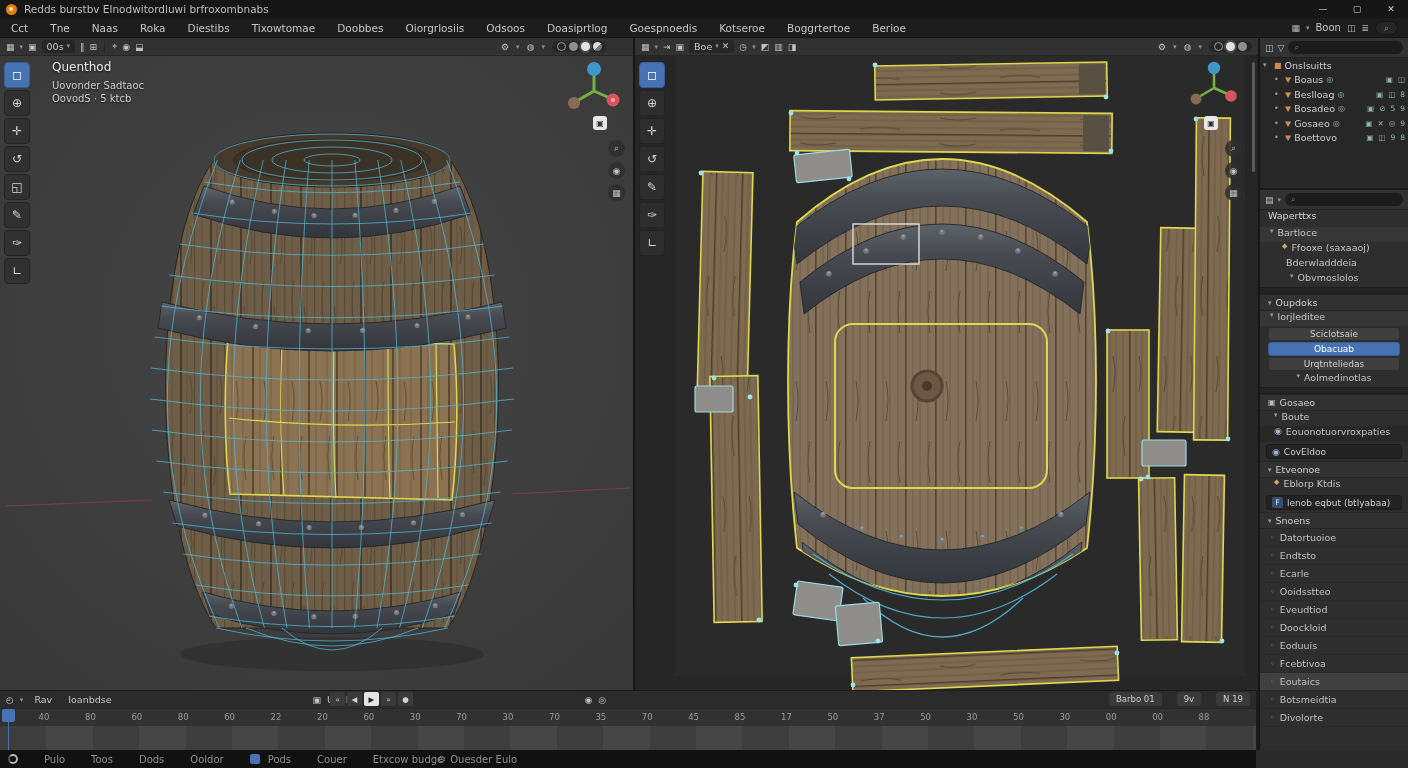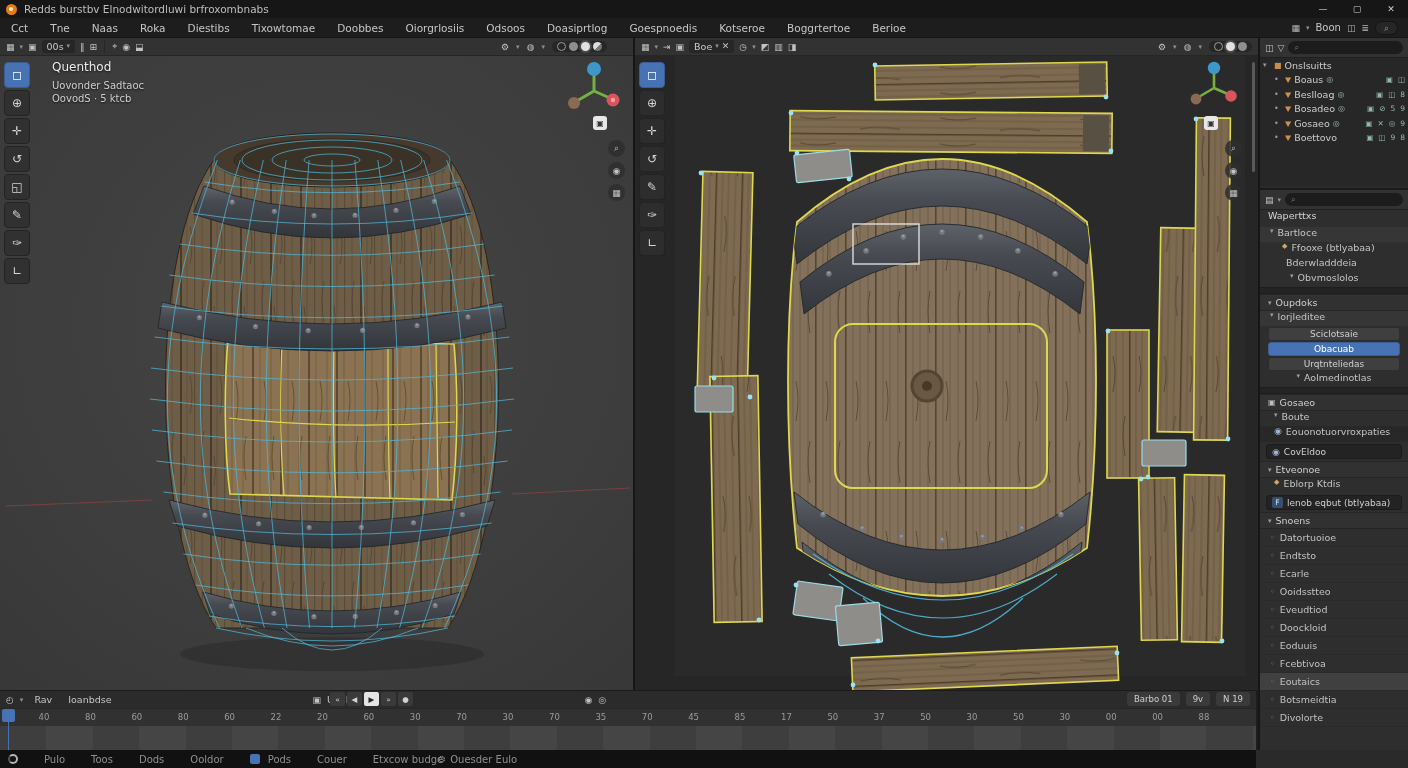--- a/index.html
+++ b/index.html
@@ -91,21 +91,21 @@
   .pr-item{display:flex;align-items:center;height:18px;gap:5px;padding-left:10px;color:#c2c2c2;font-size:9.5px;border-bottom:1px solid #2a2a2a;}
   .pr-item.hl{background:#404040;}
   .pr-dot{font-size:8px;color:#8f8f8f;}
   
   #timeline{position:absolute;left:0;top:690px;width:1256px;height:60px;background:#2b2b2b;}
   #tl-header{position:absolute;left:0;top:0;width:1256px;height:18px;display:flex;align-items:center;font-size:9.5px;color:#c6c6c6;gap:6px;padding:0 6px;border-top:1px solid #1b1b1b;}
   .tl-menu{padding:0 5px;}
   #transport{position:absolute;left:330px;top:2px;display:flex;gap:2px;}
   .tbtn{width:15px;height:14px;background:#3a3a3a;border-radius:2px;font-size:7.5px;color:#d2d2d2;display:flex;align-items:center;justify-content:center;}
   .tbtn.play{background:#e4e4e4;color:#222;}
-  .tl-fields{position:absolute;right:6px;top:2px;display:flex;gap:6px;}
+  .tl-fields{position:absolute;right:6px;top:2px;display:flex;gap:15px;}
   .tl-field{height:14px;background:#3a3a3a;border-radius:3px;padding:0 7px;font-size:8.5px;color:#cfcfcf;display:flex;align-items:center;}
   #ruler{position:absolute;left:0;top:18px;width:1256px;height:18px;background:#313131;border-top:1px solid #262626;}
   .frame-num{position:absolute;top:3px;width:28px;text-align:center;font-size:8.5px;color:#9b9b9b;}
   #track{position:absolute;left:0;top:36px;width:1256px;height:24px;background:#3a3a3a;overflow:hidden;}
   .tcol{position:absolute;top:0;width:46.4px;height:24px;background:#3e3e3e;}
   .tcol.alt{background:#454545;}
   #playhead{position:absolute;left:2px;top:19px;width:13px;height:13px;background:var(--accent);border-radius:2px;z-index:3;}
   #playline{position:absolute;left:8px;top:32px;width:1px;height:28px;background:var(--accent);z-index:3;}
   
   #statusbar{position:absolute;left:0;top:750px;width:1304px;height:18px;background:#111;display:flex;align-items:center;font-size:10px;color:#8f8f8f;gap:26px;padding-left:8px;}
@@ -567,21 +567,21 @@
       </div>
       <div class="pp-row title">
         <span>Waperttxs</span>
       </div>
       <div class="pp-row band">
         <span class="arr">▾</span>
         <span>Bartloce</span>
       </div>
       <div class="pp-row i2">
         <span class="dia">◆</span>
-        <span>Ffooxe (btlyabaa)</span>
+        <span>Ffooxe (saxaaoj)</span>
       </div>
       <div class="pp-row i3">
         <span>Bderwladddeia</span>
       </div>
       <div class="pp-row i4">
         <span class="arr">▾</span>
         <span>Obvmoslolos</span>
       </div>
       <div class="pp-gap"></div>
       <div class="pp-sec">

